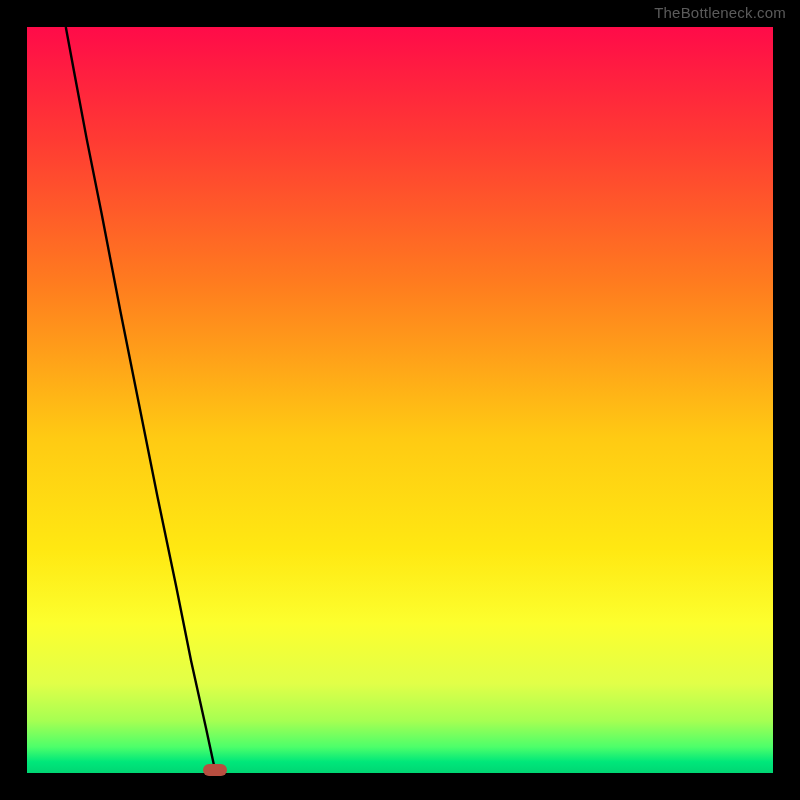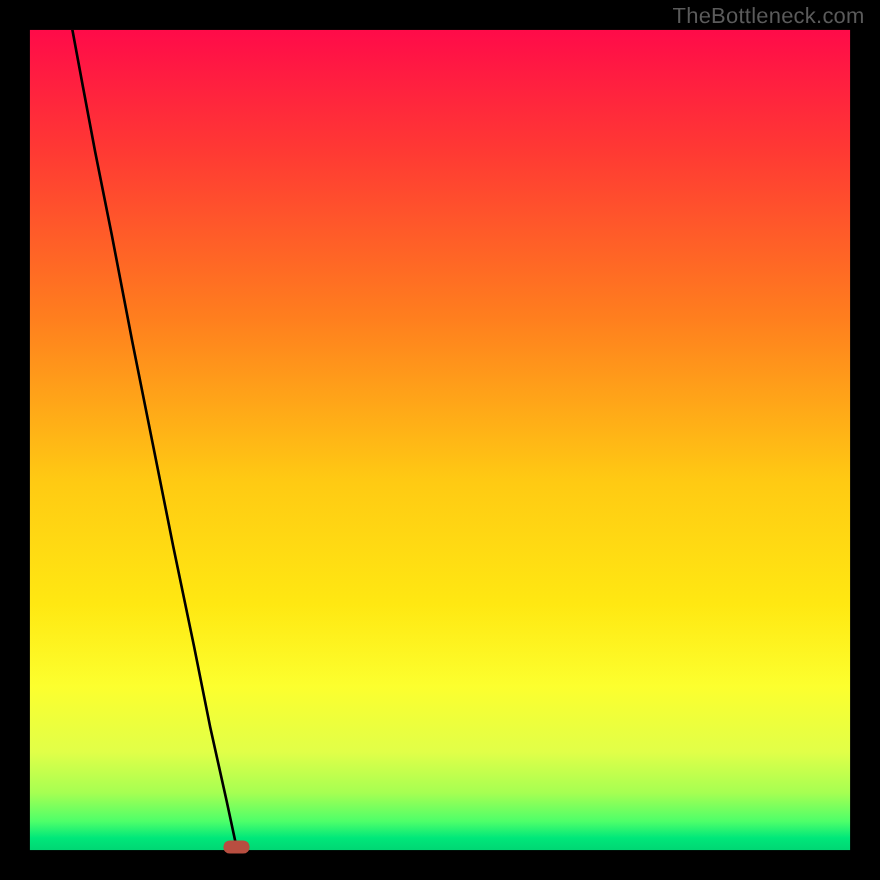--- a/index.html
+++ b/index.html
@@ -35,21 +35,21 @@
   }
   .marker {
     position: absolute;
     border-radius: 6px;
   }
   .watermark {
     position: absolute;
     top: 4px;
     right: 14px;
     color: #5b5b5b;
-    font-size: 20px;
+    font-size: 15px;
     font-weight: 500;
     letter-spacing: 0.2px;
     margin-left: 16px;
   }
 </style>
 </head>
 <body>
 
 <div class="watermark">TheBottleneck.com</div>
 

